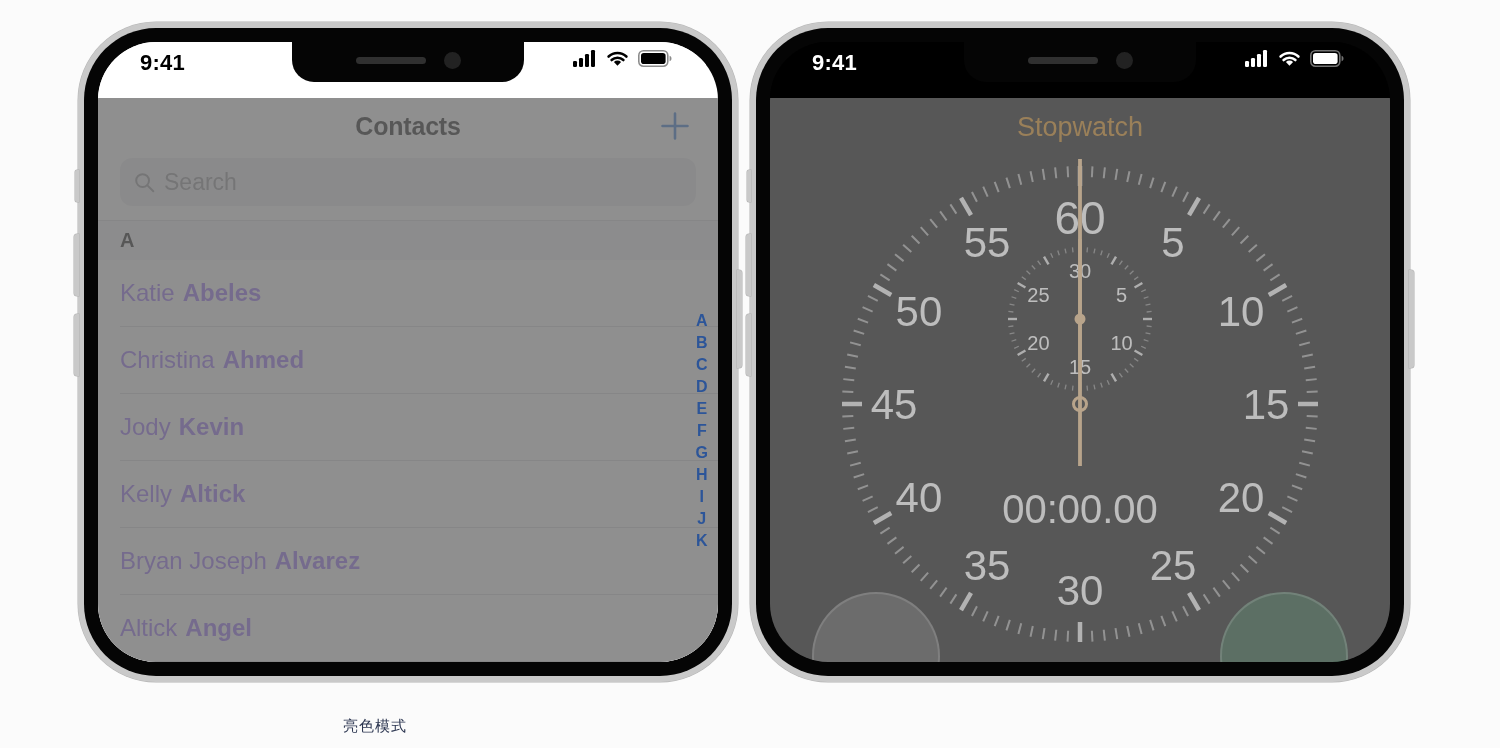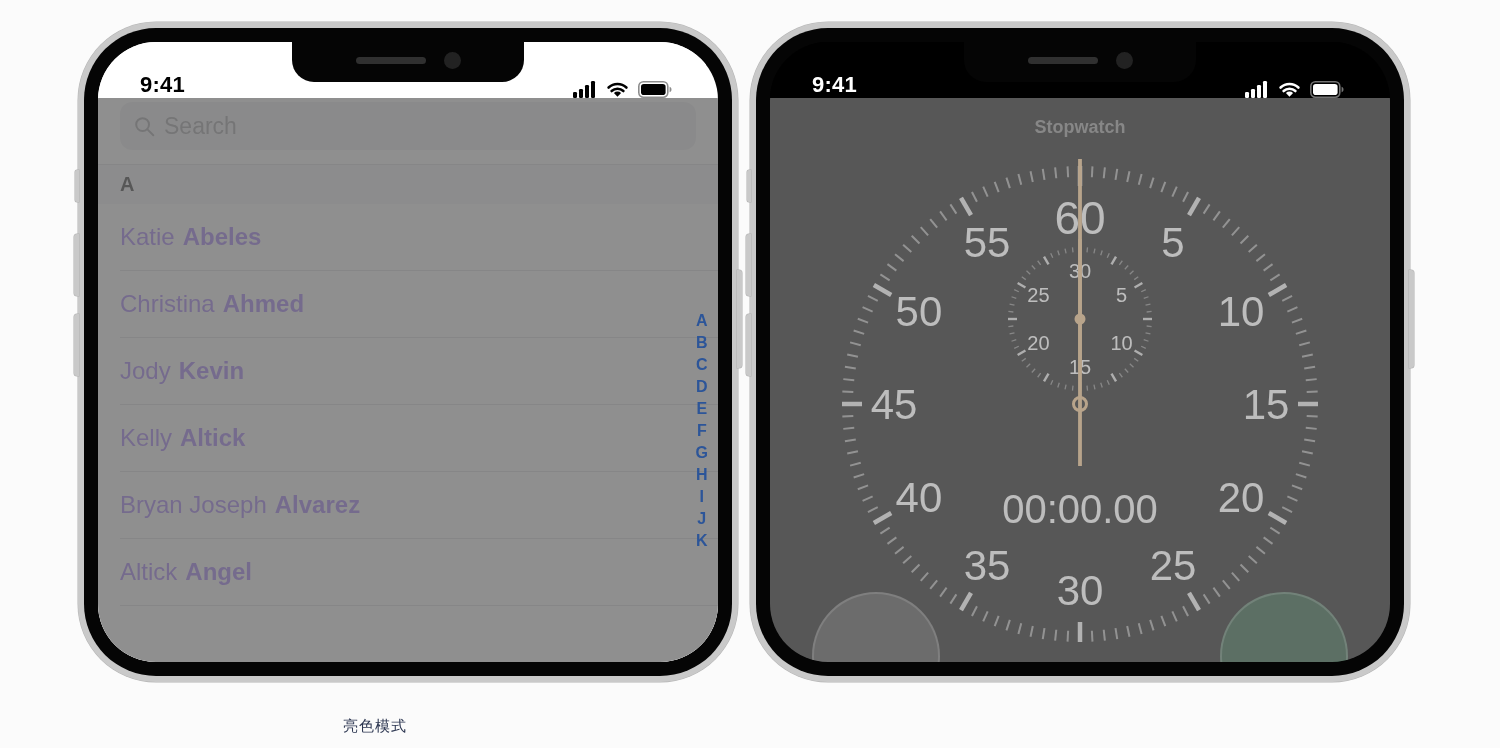--- a/index.html
+++ b/index.html
@@ -101,21 +101,21 @@
     margin-top: -4px;
   }
 
   
   .statusbar {
     position: absolute;
     top: 0; left: 0; right: 12px;
     height: 56px;
     z-index: 35;
     display: flex;
-    align-items: flex-end;
+    align-items: flex-start;
     justify-content: space-between;
     padding: 8px 34px 0 42px;
     background: #fff;
     color: #000;
   }
   .statusbar.dark { background: #000; color: #fff; }
 
   .sb-time {
     font-size: 22px;
     font-weight: bold;
@@ -242,23 +242,23 @@
     background: #000;
     overflow: hidden;
   }
   .sw-nav {
     height: 58px;
     display: flex;
     align-items: center;
     justify-content: center;
   }
   .sw-title {
-    font-size: 18px;
-    font-weight: bold;
-    color: #737373;
+    font-size: 27px;
+    font-weight: normal;
+    color: #a16207;
   }
   .dial-wrap {
     position: absolute;
     top: 56px;
     left: 0; right: 0;
     display: flex;
     justify-content: center;
   }
   .dial { display: block; }
 
@@ -335,20 +335,28 @@
                   <rect x="0.8" y="0.8" width="29" height="15.4" rx="4.6" stroke="#000" stroke-width="1.6" fill="none" opacity="0.45"></rect>
                   <rect x="3" y="3" width="24.6" height="11" rx="2.8" fill="#000"></rect>
                   <path d="M31.6 5.8v5.4c1.3-.4 1.9-1.3 1.9-2.7s-.6-2.3-1.9-2.7z" fill="#000" opacity="0.45"></path>
                 </svg>
               </span>
             </div>
           </div>
 
           <div class="contacts">
 
+            <div class="nav">
+              <div class="nav-title">Contacts</div>
+              <div class="nav-add">
+                <svg width="34" height="34" viewBox="0 0 34 34">
+                  <path d="M17 4.5v25M4.5 17h25" stroke="#1f6bd0" stroke-width="2.6" stroke-linecap="round"></path>
+                </svg>
+              </div>
+            </div>
 
             <div class="searchwrap">
               <div class="searchbar">
                 <span class="magnifier">
                   <svg width="21" height="21" viewBox="0 0 21 21">
                     <circle cx="8.6" cy="8.6" r="6.4" stroke="#8a8a8e" stroke-width="2" fill="none"></circle>
                     <path d="M13.4 13.4 19.3 19.3" stroke="#8a8a8e" stroke-width="2" stroke-linecap="round"></path>
                   </svg>
                 </span>
                 <input class="search-input" type="text" placeholder="Search" style="">

